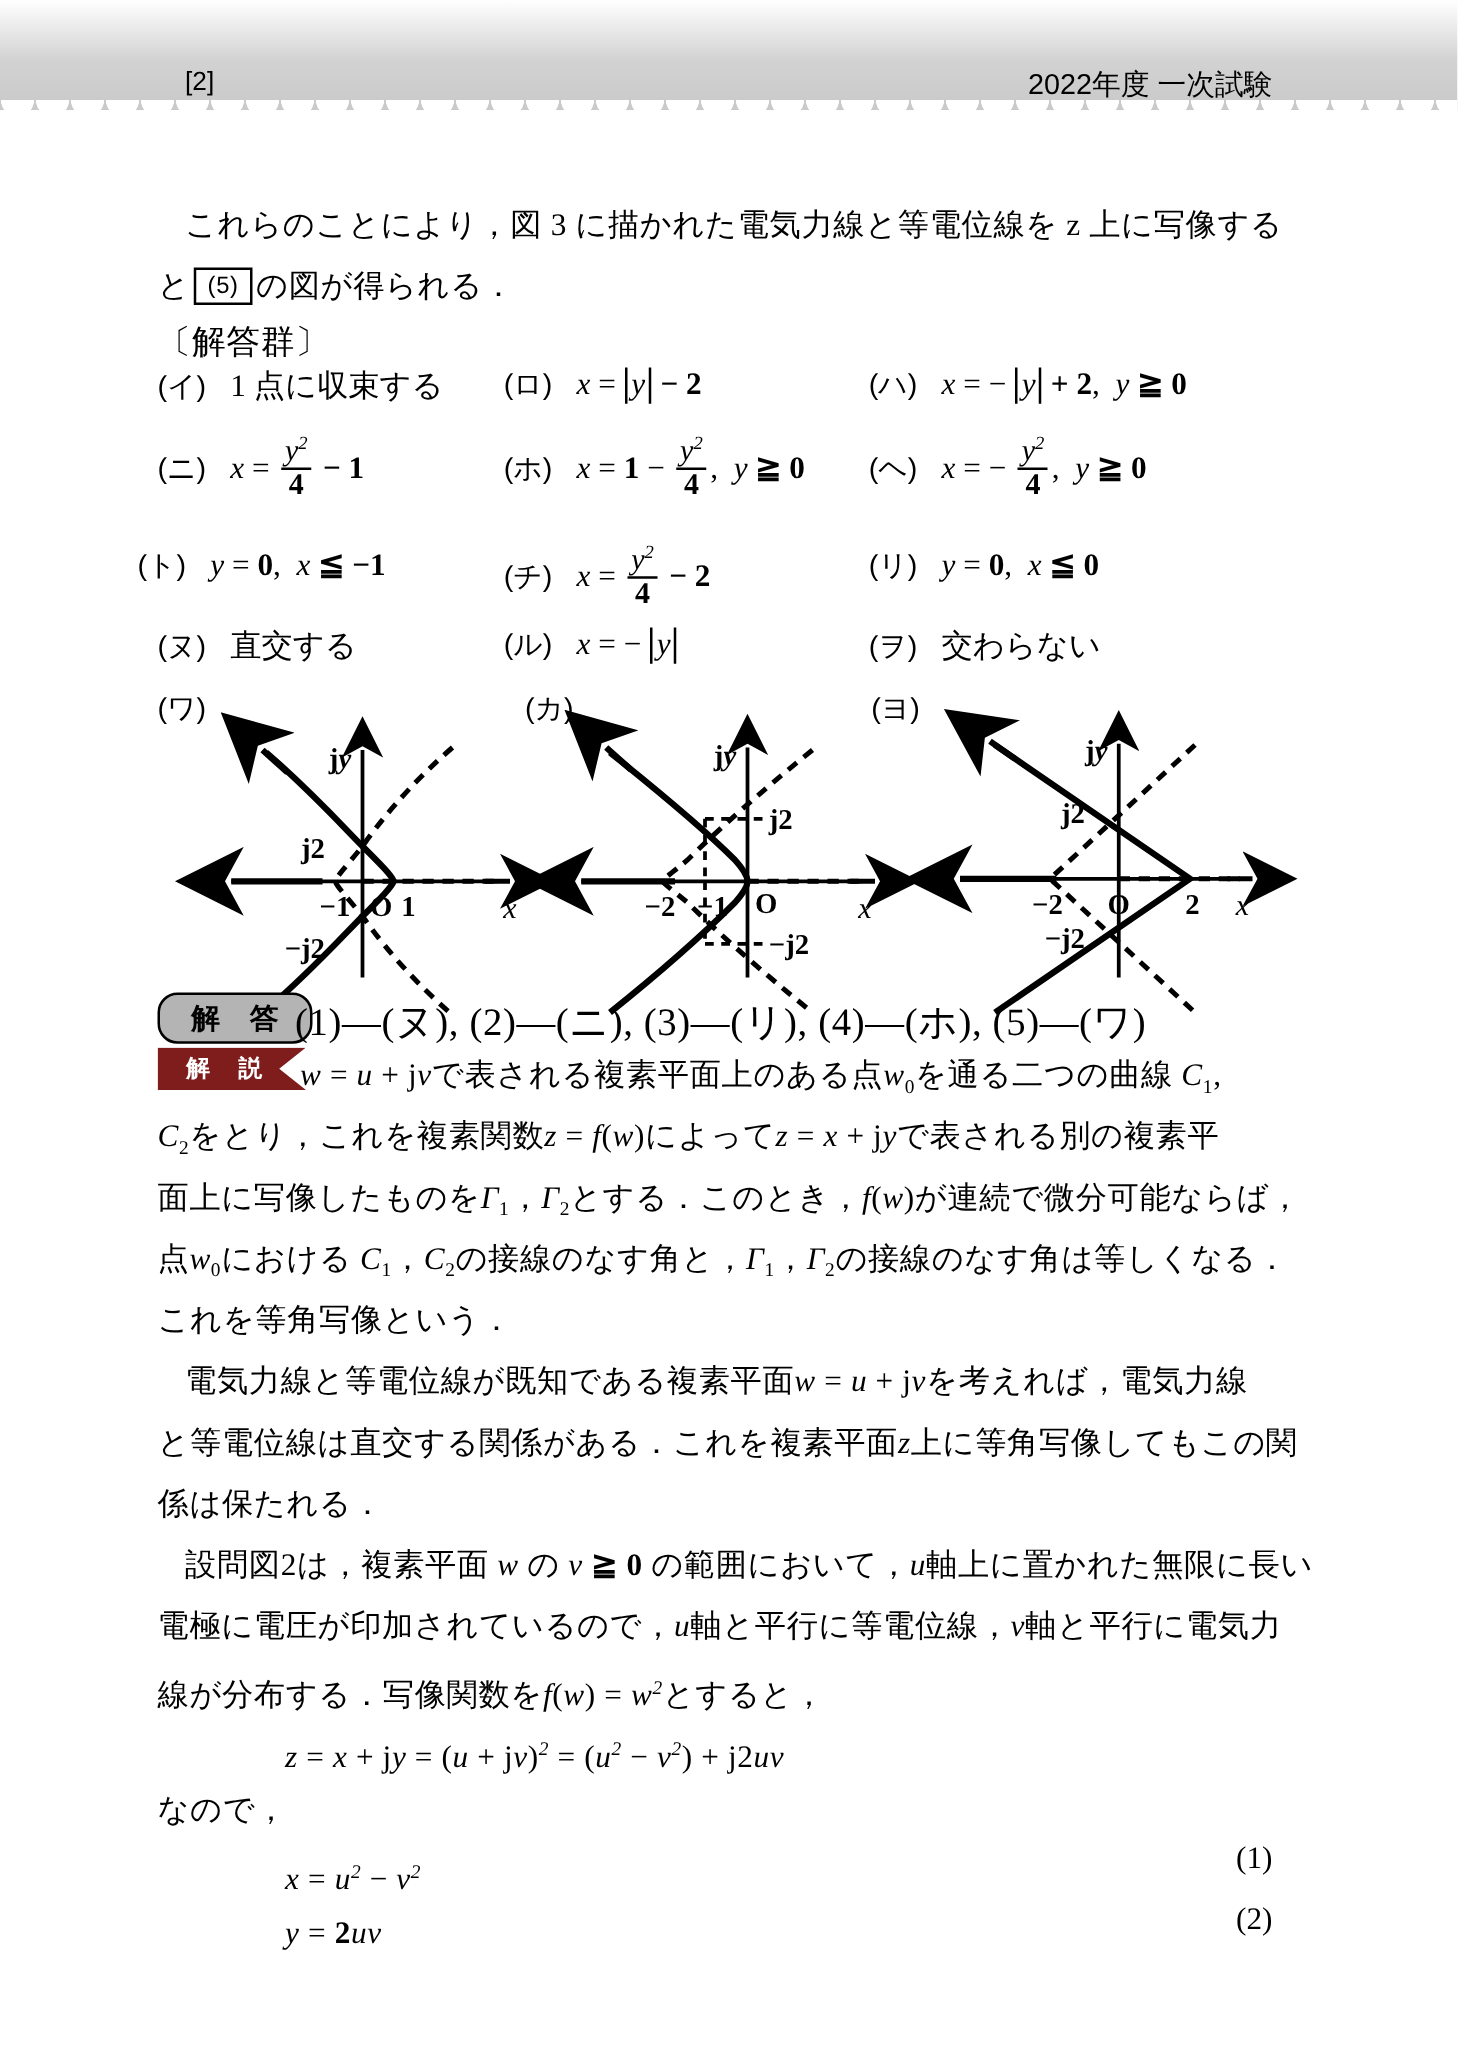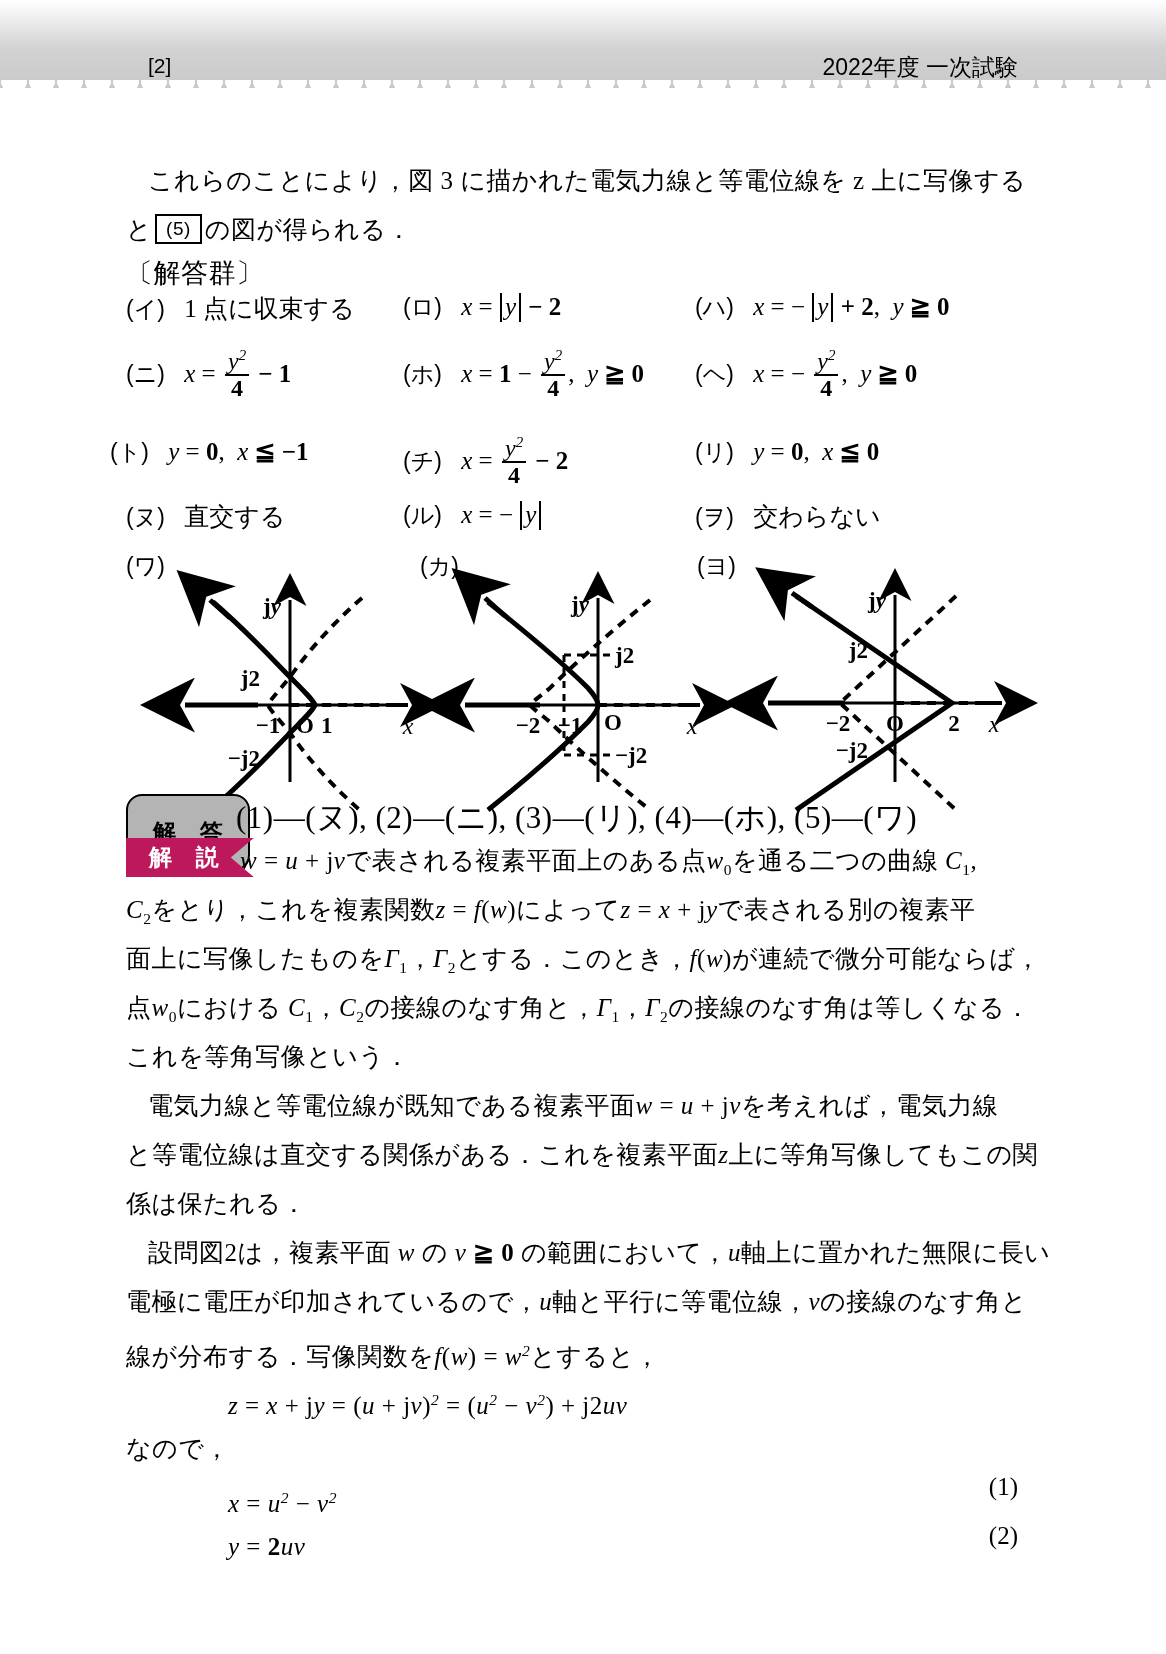--- a/index.html
+++ b/index.html
@@ -131,31 +131,31 @@
 
   
   .badge-kaitou {
     position: absolute;
     background: #b4b4b4;
     border: 2px solid #000;
     border-radius: 16px;
     color: #000;
     font-weight: 700;
     font-size: 23px;
-    padding: 21px 16px;
+    padding: 3px 16px;
     letter-spacing: 9px;
     text-indent: 9px;
     font-family: "Liberation Serif", serif;
   }
   .badge-kaisetsu {
     position: absolute;
-    background: #be185d;
+    background: #7f1d1d;
     color: #fff;
     font-weight: 700;
-    font-size: 23px;
+    font-size: 19px;
     padding: 4px 26px 4px 14px;
     letter-spacing: 9px;
     text-indent: 9px;
     clip-path: polygon(0 0, 100% 0, 82% 50%, 100% 100%, 0 100%);
     font-family: "Liberation Serif", serif;
   }
 
   .eqnum {
     position: absolute;
     font-size: 25px;
@@ -416,21 +416,21 @@
 
   <div class="para" style="left:126px; top:1179px;">
     <span class="jp">係は保たれる．</span>
   </div>
 
   <div class="para" style="left:148px; top:1228px;">
     <span class="jp">設問図2は，複素平面</span> <span class="mi">w</span> <span class="jp">の</span> <span class="mi">v</span> <span class="mb">≧ 0</span> <span class="jp">の範囲において，</span><span class="mi">u</span><span class="jp">軸上に置かれた無限に長い</span>
   </div>
 
   <div class="para" style="left:126px; top:1277px;">
-    <span class="jp">電極に電圧が印加されているので，</span><span class="mi">u</span><span class="jp">軸と平行に等電位線，</span><span class="mi">v</span><span class="jp">の接線のなす角と</span>
+    <span class="jp">電極に電圧が印加されているので，</span><span class="mi">u</span><span class="jp">軸と平行に等電位線，</span><span class="mi">v</span><span class="jp">軸と平行に電気力</span>
   </div>
 
   <div class="para" style="left:126px; top:1326px;">
     <span class="jp">線が分布する．写像関数を</span><span class="mi">f</span>(<span class="mi">w</span>) = <span class="mi">w</span><sup class="exp">2</sup><span class="jp">とすると，</span>
   </div>
 
   <div class="para" style="left:228px; top:1375px;">
     <span class="mi">z</span> = <span class="mi">x</span> + j<span class="mi">y</span> = (<span class="mi">u</span> + j<span class="mi">v</span>)<sup class="exp">2</sup> = (<span class="mi">u</span><sup class="exp">2</sup> − <span class="mi">v</span><sup class="exp">2</sup>) + j2<span class="mi">uv</span>
   </div>
 

